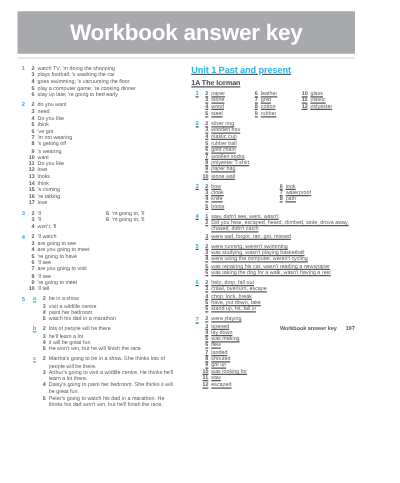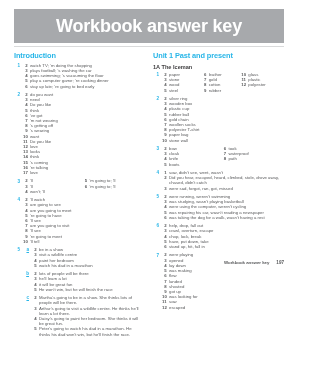--- a/index.html
+++ b/index.html
@@ -28,21 +28,21 @@
     position:absolute;left:14px;top:46px;width:270px;height:1px;
     background:#d9dadb;
   }
 
   
   .cols{
     position:absolute;left:14px;top:52px;width:270px;height:300px;
   }
   .col{position:absolute;top:0;width:128px;}
   .col-left{left:0;}
-  .col-right{left:139px;}
+  .col-right{left:139px;text-decoration:underline;}
 
   h2.sec{
     color:#29b6e8;font-size:7.4px;font-weight:bold;
     margin:0 0 2.6px 0;letter-spacing:-0.1px;line-height:1.1;
   }
   h3.sub{
     color:#414042;font-size:5.6px;font-weight:bold;
     margin:3.6px 0 2.2px 0;line-height:1.1;
   }
 
@@ -102,21 +102,20 @@
 
   <div class="banner">
     <div class="banner-title">Workbook answer key</div>
   </div>
   <div class="rule"></div>
 
   <div class="cols">
 
     <div class="col col-left">
 
-      <h2 class="sec">Introduction</h2>
 
       <div class="ex">
         <div class="ex-num">1</div>
         <div class="ex-body">
           <div class="ans">
               <div class="ans-n">2</div>
               <div class="ans-t">watch TV; 'm doing the shopping</div>
             </div>
           <div class="ans">
               <div class="ans-n">3</div>

